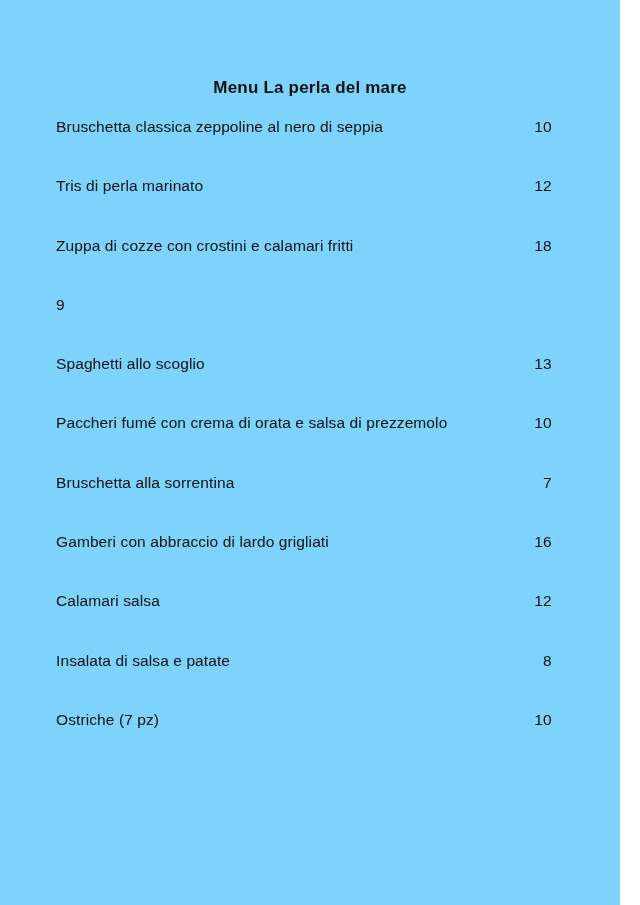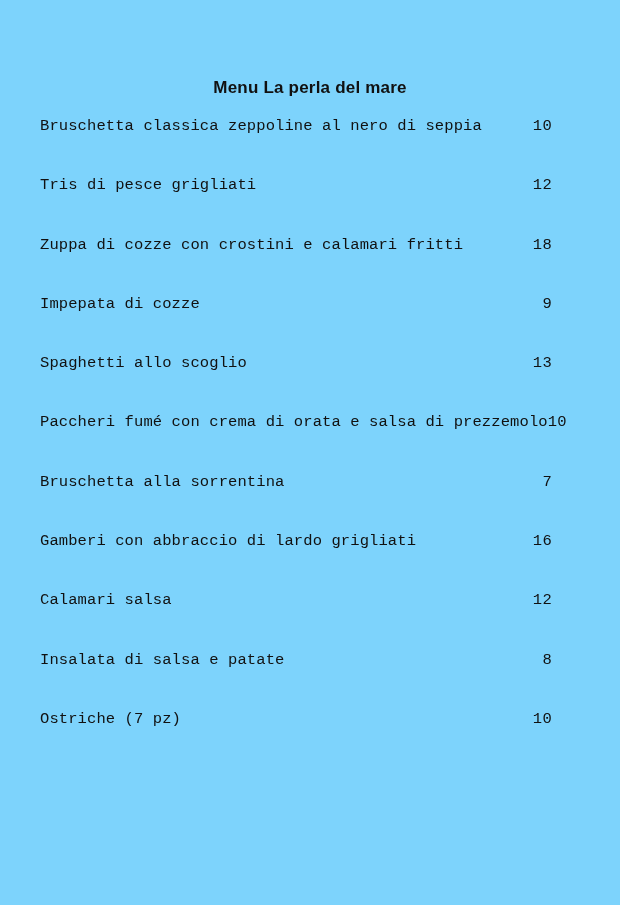--- a/index.html
+++ b/index.html
@@ -21,23 +21,22 @@
     padding-top: 76px;
     text-align: center;
     font-size: 17px;
     line-height: 23px;
     font-weight: 700;
     letter-spacing: 0.2px;
     color: #111111;
   }
   .menu-list {
     margin-top: 18px;
-    padding-left: 40px;
+    padding-left: 56px;
     padding-right: 68px;
-    font-family: Liberation Mono, monospace;
   }
   .menu-row {
     display: flex;
     justify-content: space-between;
     align-items: baseline;
     height: 59.3px;
     font-size: 15.5px;
     line-height: 19px;
   }
   .menu-item-name {
@@ -57,31 +56,30 @@
 <div class="page">
   <h1 class="menu-title">Menu La perla del mare</h1>
 
   <div class="menu-list">
   <div class="menu-row">
     <span class="menu-item-name">Bruschetta classica zeppoline al nero di seppia</span>
     <span class="menu-item-price">10</span>
   </div>
 
   <div class="menu-row">
-    <span class="menu-item-name">Tris di pesce grigliati</span>
+    <span class="menu-item-name">Tris di perla marinato</span>
     <span class="menu-item-price">12</span>
   </div>
 
   <div class="menu-row">
     <span class="menu-item-name">Zuppa di cozze con crostini e calamari fritti</span>
     <span class="menu-item-price">18</span>
   </div>
 
   <div class="menu-row">
-    <span class="menu-item-name">Impepata di cozze</span>
     <span class="menu-item-price">9</span>
   </div>
 
   <div class="menu-row">
     <span class="menu-item-name">Spaghetti allo scoglio</span>
     <span class="menu-item-price">13</span>
   </div>
 
   <div class="menu-row">
     <span class="menu-item-name">Paccheri fumé con crema di orata e salsa di prezzemolo</span>

